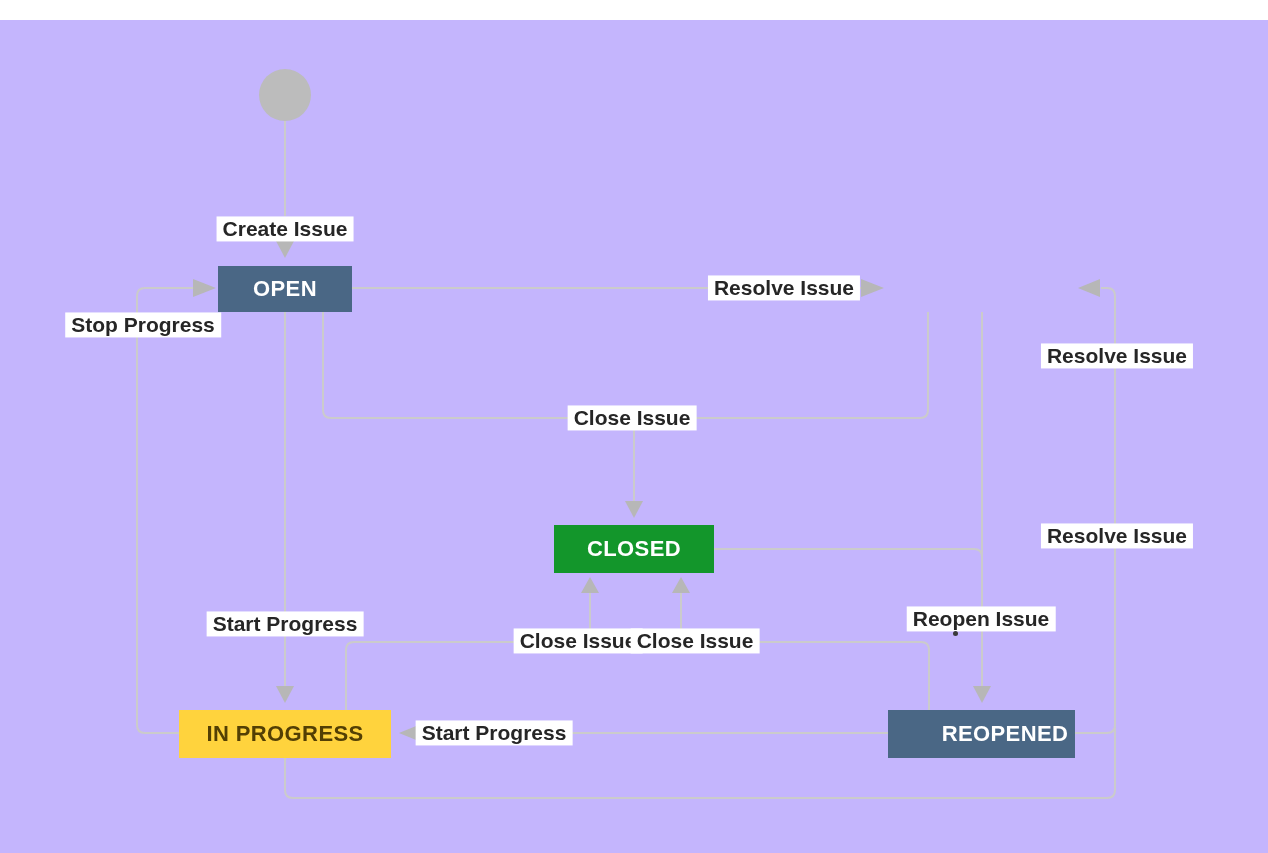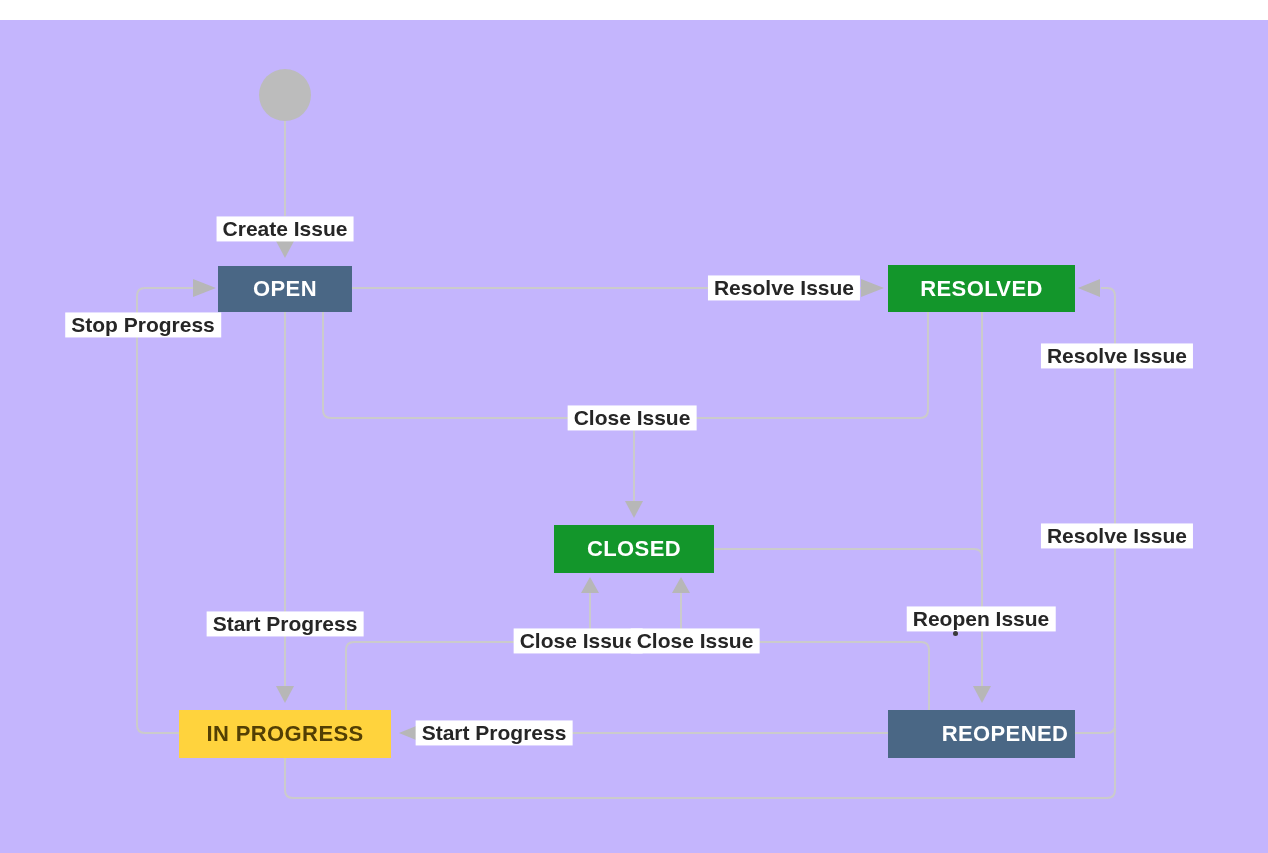--- a/index.html
+++ b/index.html
@@ -101,18 +101,17 @@
   <div class="tlabel" style="left:578px; top:621px;">Close Issue</div>
   <div class="tlabel" style="left:695px; top:621px;">Close Issue</div>
   <div class="tlabel" style="left:981px; top:599px;text-align:right;">Reopen Issue</div>
   <div class="tlabel" style="left:494px; top:713px;">Start Progress</div>
   <div class="tlabel" style="left:1117px; top:336px;">Resolve Issue</div>
   <div class="tlabel" style="left:1117px; top:516px;">Resolve Issue</div>
 
   <div class="overlap-dot"></div>
 
   <div class="state blue" style="left:218px; top:246px; width:134px; height:46px;">OPEN</div>
-  <div class="state green" style="left:888px; top:245px; width:187px; height:47px;">RESOLVED</div>
   <div class="state yellow" style="left:179px; top:690px; width:212px; height:48px;">IN PROGRESS</div>
   <div class="state green" style="left:554px; top:505px; width:160px; height:48px;">CLOSED</div>
   <div class="state blue" style="left:888px; top:690px; width:187px; height:48px;padding-left:47px;">REOPENED</div>
 
 </div>
 
 </body></html>

